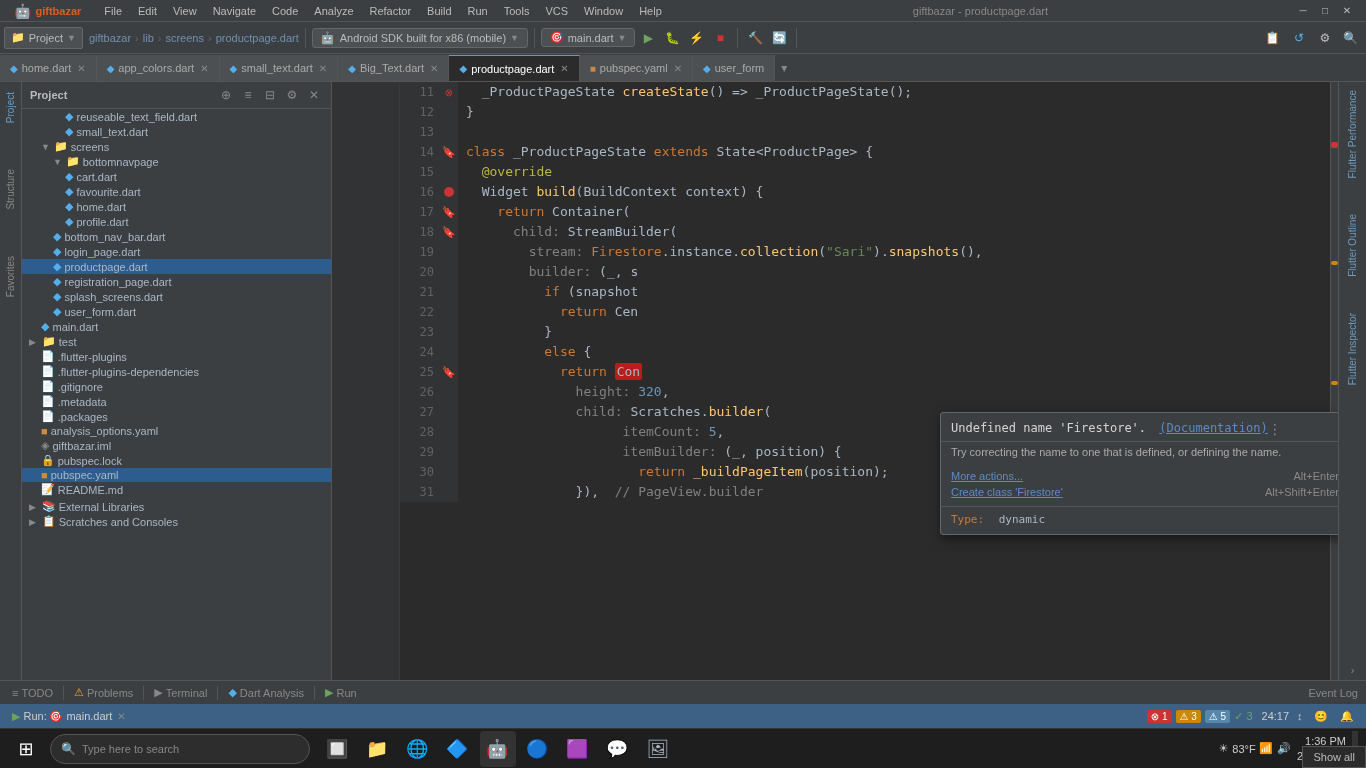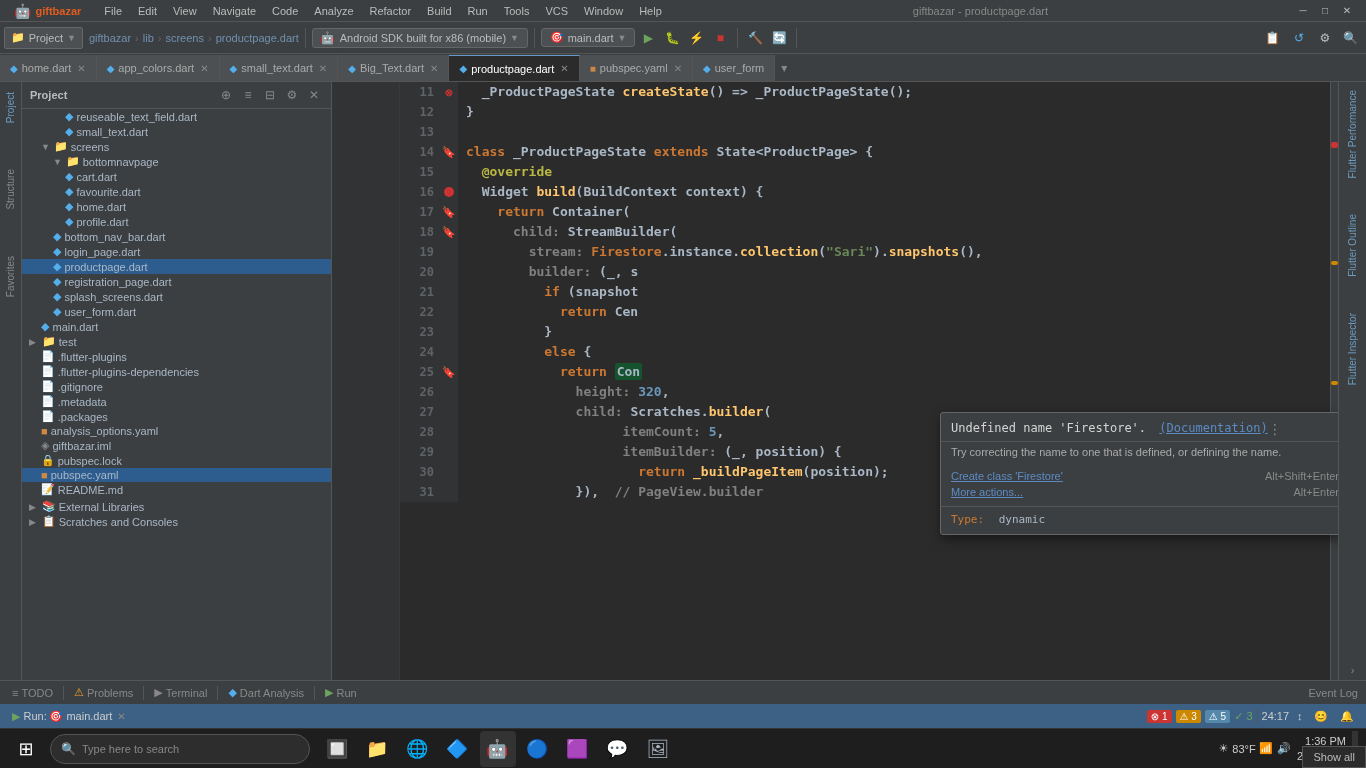--- a/index.html
+++ b/index.html
@@ -98,21 +98,21 @@
     .taskbar-search input { background: transparent; border: none; outline: none; color: #ccc; font-size: 11px; flex: 1; }
     .taskbar-search input::placeholder { color: #888; }
     .taskbar-apps { display: flex; align-items: center; gap: 4px; margin-left: 8px; }
     .taskbar-app { width: 36px; height: 36px; display: flex; align-items: center; justify-content: center; cursor: pointer; border-radius: 4px; font-size: 18px; }
     .taskbar-right { margin-left: auto; display: flex; align-items: center; gap: 6px; padding-right: 4px; }
     .taskbar-time { color: #ccc; font-size: 11px; text-align: right; line-height: 1.3; }
     .taskbar-sys { display: flex; align-items: center; gap: 4px; color: #ccc; font-size: 11px; }
 
     #editor-scroll { display: flex; flex: 1; overflow: hidden; position: relative; }
     #gutter { width: 50px; background: #313335; flex-shrink: 0; font-family: 'Consolas', monospace; font-size: 13px; line-height: 20px; color: #606366; text-align: right; padding-top: 0; overflow: hidden; }
-    #code-content { flex: 1; overflow: auto; padding: 0; font-weight: bold; }
+    #code-content { flex: 1; overflow: auto; padding: 0; }
     .code-line-wrapper { display: flex; min-height: 20px; }
     .line-num { width: 40px; text-align: right; padding-right: 6px; color: #606366; font-family: 'Consolas', monospace; font-size: 12px; line-height: 20px; background: #313335; flex-shrink: 0; user-select: none; }
     .line-gutter { width: 18px; flex-shrink: 0; display: flex; align-items: center; justify-content: center; background: #313335; }
     .line-code { padding-left: 8px; white-space: pre; font-family: 'Consolas', monospace; font-size: 13px; line-height: 20px; flex: 1; }
     .bp-dot { width: 10px; height: 10px; border-radius: 50%; background: #cc3333; }
     .bookmark-mark { color: #5588aa; font-size: 11px; }
 
     .vertical-label { writing-mode: vertical-lr; transform: rotate(180deg); font-size: 10px; color: #6d9abf; padding: 8px 2px; cursor: pointer; }
   </style>
 </head>
@@ -493,21 +493,21 @@
           <div class="line-num">24</div>
           <div class="line-gutter"></div>
           <div class="line-code">          <span class="kw">else</span> {</div>
         </div>
 
         <div class="code-line-wrapper">
           <div class="line-num">25</div>
           <div class="line-gutter">
             <span class="bookmark-mark">🔖</span>
           </div>
-          <div class="line-code">            <span class="kw">return</span> <span style="background:#14532d; padding:1px 2px; border-radius:2px;">Con</span></div>
+          <div class="line-code">            <span class="kw">return</span> <span style="background:#b91c1c; padding:1px 2px; border-radius:2px;">Con</span></div>
         </div>
 
         <div class="code-line-wrapper">
           <div class="line-num">26</div>
           <div class="line-gutter"></div>
           <div class="line-code">              <span class="cm">height:</span> <span class="num">320</span>,</div>
         </div>
 
         <div class="code-line-wrapper">
           <div class="line-num">27</div>
@@ -547,26 +547,26 @@
           <span>Undefined name 'Firestore'.</span>
           <span style="margin-left: 6px; color: rgb(92, 139, 196); text-decoration: underline; cursor: pointer;" class="doc-link">(Documentation)</span>
         </span>
         <span class="tooltip-more">⋮</span>
       </div>
       <div class="tooltip-body">
         <span>Try correcting the name to one that is defined, or defining the name.</span>
       </div>
       <div class="tooltip-actions">
         <div class="tooltip-action">
+          <span class="action-link">More actions...</span>
+          <span class="action-shortcut">Alt+Enter</span>
+        </div>
+        <div class="tooltip-action">
           <span class="action-link">Create class 'Firestore'</span>
           <span class="action-shortcut">Alt+Shift+Enter</span>
-        </div>
-        <div class="tooltip-action">
-          <span class="action-link">More actions...</span>
-          <span class="action-shortcut">Alt+Enter</span>
         </div>
       </div>
       <div class="tooltip-type">
         <span class="type-kw">Type:</span>
         <span style="color:#a9b7c6;margin-left:8px;">dynamic</span>
       </div>
     </div>
 
     <div style="position:absolute; right:0; top:0; bottom:0; width:8px; background:#3c3f41; border-left:1px solid #555;">
       <div style="position:absolute; top:10%; width:100%; height:6px; background:#cc3333; border-radius:2px;"></div>

